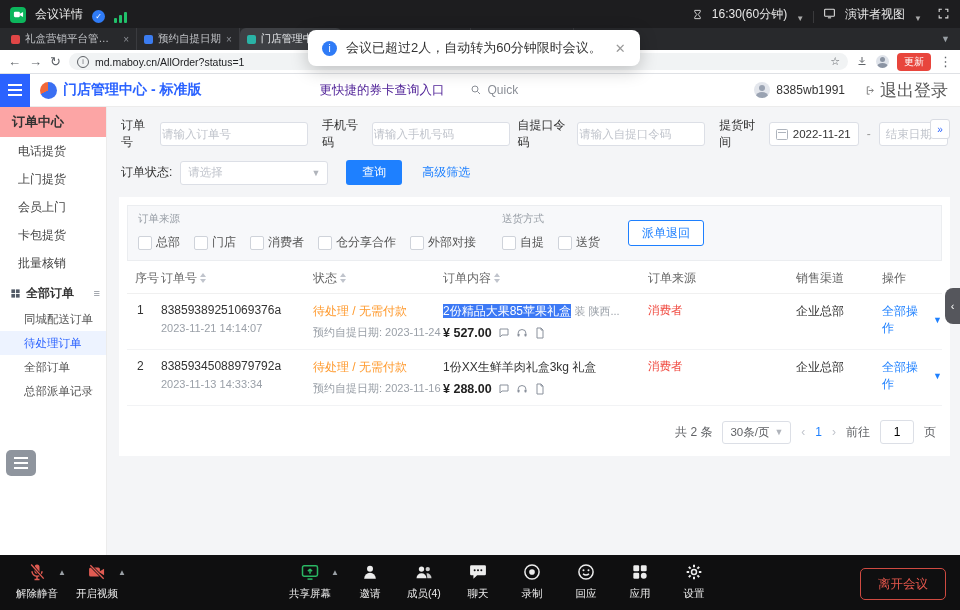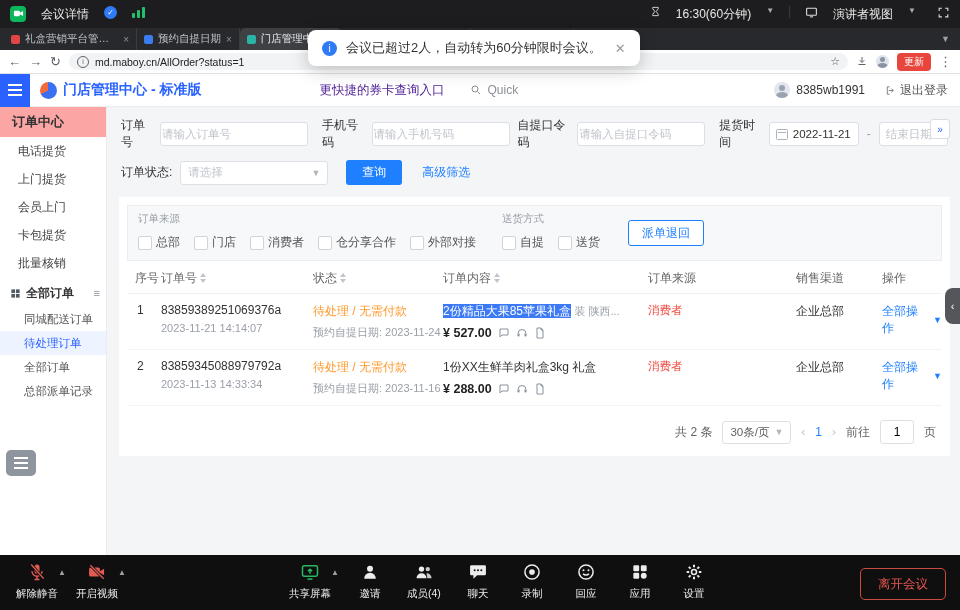--- a/index.html
+++ b/index.html
@@ -1,20 +1,20 @@
 <!DOCTYPE html>
 <html><head>
 <meta charset="utf-8">
 <style>
   html,body{margin:0;padding:0}
   .stage{position:relative;width:960px;height:610px;background:#0f0f10;font-family:"Liberation Sans",sans-serif;overflow:hidden}
 
   
   .meet-top{position:absolute;top:0;left:0;right:0;height:28px;background:#1d1d1f;display:flex;align-items:center;justify-content:space-between;padding:0 10px;box-sizing:border-box;color:#e8e8e8;font-size:12px}
-  .mt-left,.mt-right{display:flex;align-items:flex-start;gap:15px}
+  .mt-left,.mt-right{display:flex;align-items:flex-end;gap:9px}
   .meet-logo{width:16px;height:16px;border-radius:4px;background:#0cb65c;display:flex;align-items:center;justify-content:center}
   .shield{width:13px;height:13px;border-radius:50%;background:#2f7bf6;color:#fff;font-size:8px;display:flex;align-items:center;justify-content:center}
   .signal{display:flex;align-items:flex-end;gap:2px;height:12px}
   .signal i{display:block;width:3px;background:#21c06a;border-radius:1px}
   .signal i:nth-child(1){height:5px}.signal i:nth-child(2){height:8px}.signal i:nth-child(3){height:11px}
   .caret{font-size:8px;color:#aaa}
   .vdiv{width:1px;height:12px;background:#3a3a3c}
 
   
   .browser{position:absolute;top:28px;left:0;width:960px;height:527px;background:#fff}
@@ -44,21 +44,21 @@
   .menu-toggle i{width:14px;height:2px;background:#fff;display:block}
   .brand{display:flex;align-items:center;gap:6px;margin-left:10px}
   .brand-logo{width:17px;height:17px;border-radius:50%;background:conic-gradient(#3a6ff2 0 68%,#f2693a 68% 100%)}
   .brand-title{color:#2a62ff;font-size:14px;font-weight:bold;white-space:nowrap}
   .quick-link{color:#4c1d95;font-size:12.5px;margin-left:118px;white-space:nowrap}
   .quick{display:flex;align-items:center;gap:5px;color:#8b8f97;font-size:12px;margin-left:26px}
   .hdr-right{margin-left:auto;display:flex;align-items:center;gap:6px;margin-right:12px;font-size:12px;color:#333}
   .avatar{position:relative;width:16px;height:16px;border-radius:50%;background:#e3e6ec;overflow:hidden}
   .avatar::before{content:"";position:absolute;top:3px;left:5px;width:6px;height:6px;border-radius:50%;background:#9aa3b2}
   .avatar::after{content:"";position:absolute;top:10px;left:2px;width:12px;height:8px;border-radius:50%;background:#9aa3b2}
-  .logout{display:flex;align-items:center;gap:4px;color:#555;font-size:12px;margin-left:14px;white-space:nowrap}
+  .logout{display:flex;align-items:center;gap:4px;color:#555;font-size:17px;margin-left:14px;white-space:nowrap}
 
   .sidebar{position:absolute;top:33px;left:0;bottom:0;width:107px;background:#fff;border-right:1px solid #ececec;box-sizing:border-box}
   .side-section{height:30px;background:#fca5a5;display:flex;align-items:center;padding-left:12px;font-size:13px;font-weight:bold;color:#333}
   .side-item{height:28px;display:flex;align-items:center;padding-left:18px;font-size:12px;color:#444}
   .side-group{height:28px;display:flex;align-items:center;padding-left:10px;gap:5px;font-size:12px;font-weight:bold;color:#333;margin-top:2px}
   .side-group .pin{margin-left:auto;margin-right:6px;color:#8a8f98;font-size:11px}
   .side-sub{height:24px;display:flex;align-items:center;padding-left:24px;font-size:11.5px;color:#555}
   .side-sub.active{color:#2a62ff;background:#edf3ff}
   .side-tool{position:absolute;top:343px;left:6px;width:30px;height:26px;background:#8f959e;border-radius:5px;display:flex;flex-direction:column;gap:3px;align-items:center;justify-content:center}
   .side-tool i{width:14px;height:2px;background:#fff;display:block}

